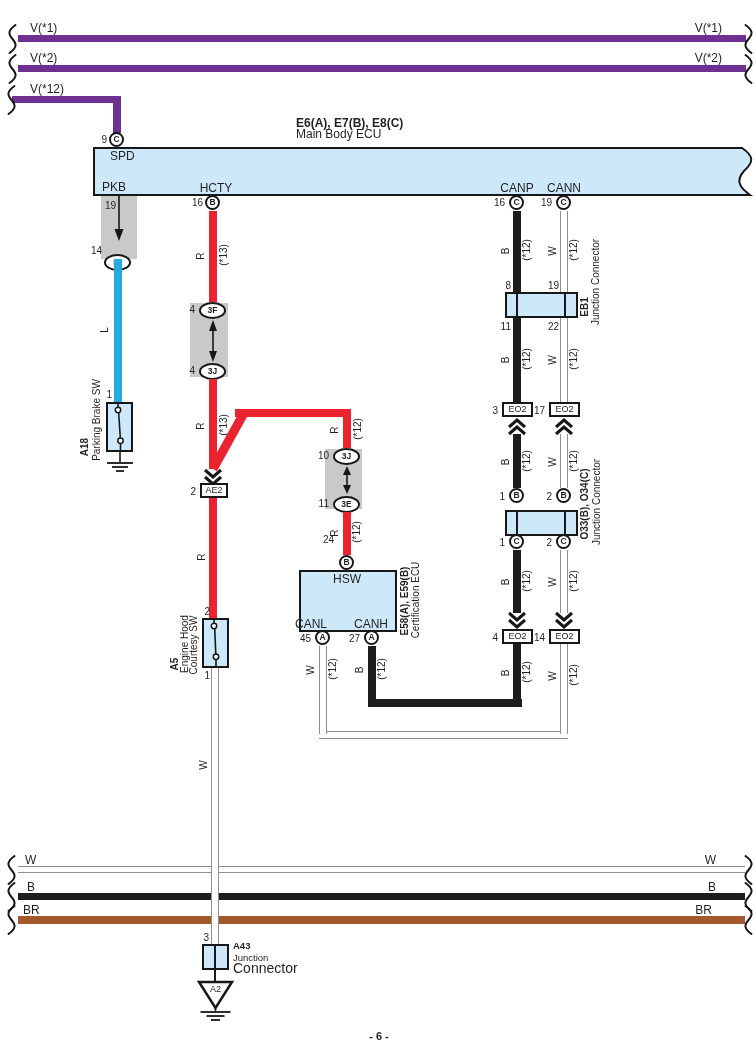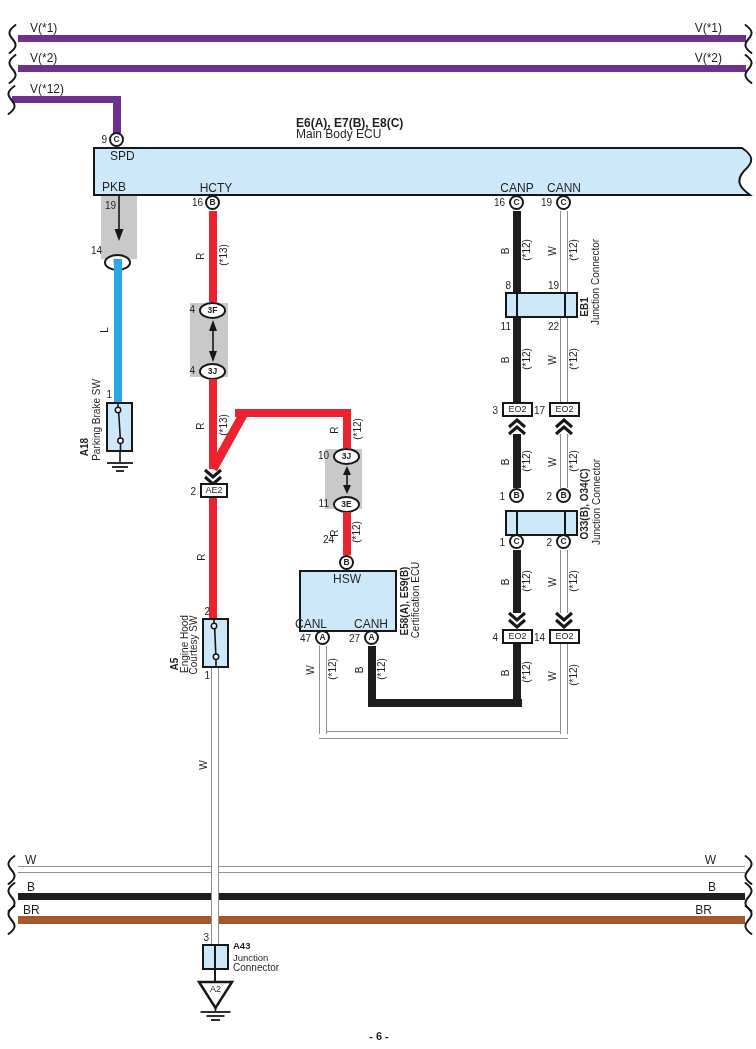--- a/index.html
+++ b/index.html
@@ -255,21 +255,21 @@
   <span class="vlabel" style="left:357px;top:532px">(*12)</span>
 
   <span class="num" style="left:312px;top:534px">24</span>
   <div class="pc" style="left:339px;top:555px">B</div>
   <div class="cbox" style="left:299px;top:570px;width:98px;height:62px"></div>
   <span class="hlabel center" style="left:327px;top:573px;width:40px">HSW</span>
   <span class="hlabel center" style="left:291px;top:618px;width:40px">CANL</span>
   <span class="hlabel center" style="left:351px;top:618px;width:40px">CANH</span>
   <span class="vlabel bold" style="left:405px;top:601px">E58(A), E59(B)</span>
   <span class="vlabel" style="left:416px;top:600px">Certification ECU</span>
-  <span class="num" style="left:289px;top:633px">47</span>
+  <span class="num" style="left:289px;top:633px">45</span>
   <div class="pc" style="left:315px;top:630px">A</div>
   <span class="num" style="left:338px;top:633px">27</span>
   <div class="pc" style="left:364px;top:630px">A</div>
 
   <div class="wire blk" style="left:368px;top:699px;width:154px;height:8px"></div>
   <div class="wire blk" style="left:368px;top:646px;width:8px;height:61px"></div>
   <div class="wire blk" style="left:513px;top:644px;width:8px;height:62px"></div>
   <span class="vlabel" style="left:360px;top:670px">B</span>
   <span class="vlabel" style="left:382px;top:669px">(*12)</span>
   <span class="vlabel" style="left:506px;top:673px">B</span>
@@ -312,21 +312,21 @@
     </svg>
 
   <div class="wwv" style="left:211px;top:668px;width:8px;height:276px"></div>
   <span class="vlabel" style="left:204px;top:765px">W</span>
 
   <span class="num" style="left:187px;top:932px">3</span>
   <div class="cbox" style="left:202px;top:944px;width:27px;height:26px"></div>
   <div class="divider" style="left:214px;top:946px;width:2px;height:22px"></div>
   <span class="hlabel bold" style="left:233px;top:940px;font-size:9.5px">A43</span>
   <span class="hlabel" style="left:233px;top:952px;font-size:9.5px">Junction</span>
-  <span class="hlabel" style="left:233px;top:962px;font-size:10px">Connector</span>
+  <span class="hlabel" style="left:233px;top:962px;font-size:14px">Connector</span>
   <div class="wire blk" style="left:214px;top:970px;width:2px;height:12px"></div>
   <svg style="left:197px;top:981px" width="37" height="41">
     <polygon points="2,1 35,1 18.5,27" fill="#fff" stroke="#17171a" stroke-width="2.5"></polygon>
     <line x1="18.5" y1="27" x2="18.5" y2="30" stroke="#17171a" stroke-width="1.6"></line>
     <line x1="3.5" y1="31" x2="33.5" y2="31" stroke="#17171a" stroke-width="1.8"></line>
     <line x1="9.5" y1="35" x2="27.5" y2="35" stroke="#17171a" stroke-width="1.8"></line>
     <line x1="14" y1="39" x2="23" y2="39" stroke="#17171a" stroke-width="1.8"></line>
   </svg>
   <span class="hlabel center" style="left:206px;top:983px;width:19px;font-size:9px">A2</span>
 

